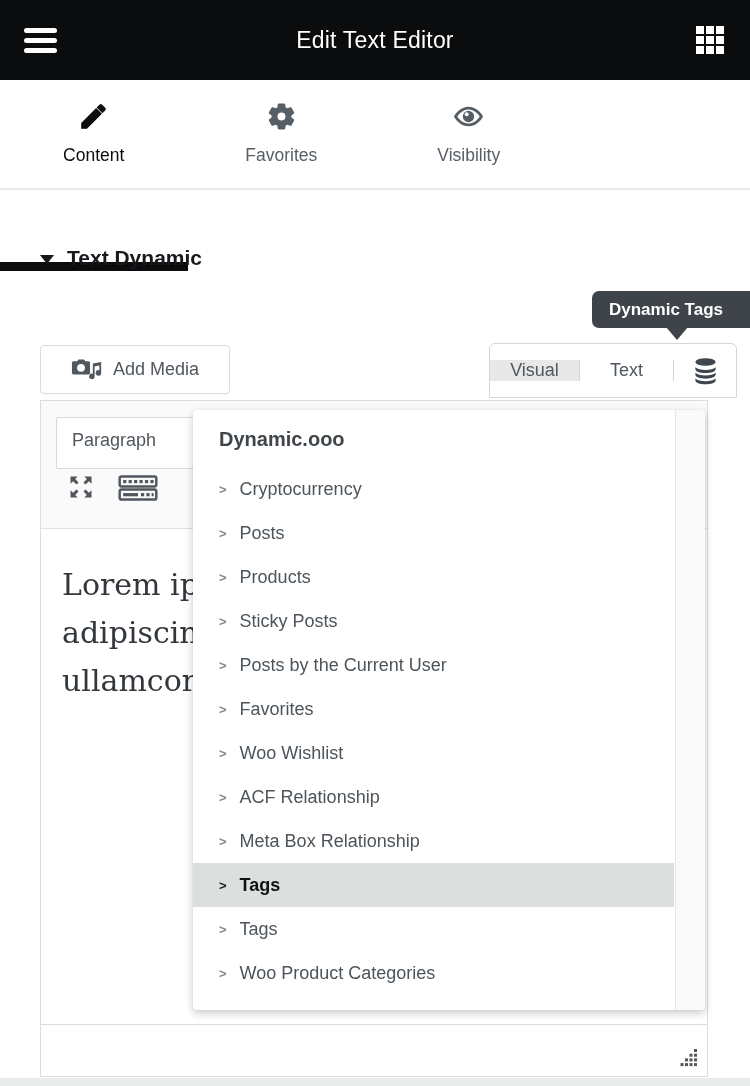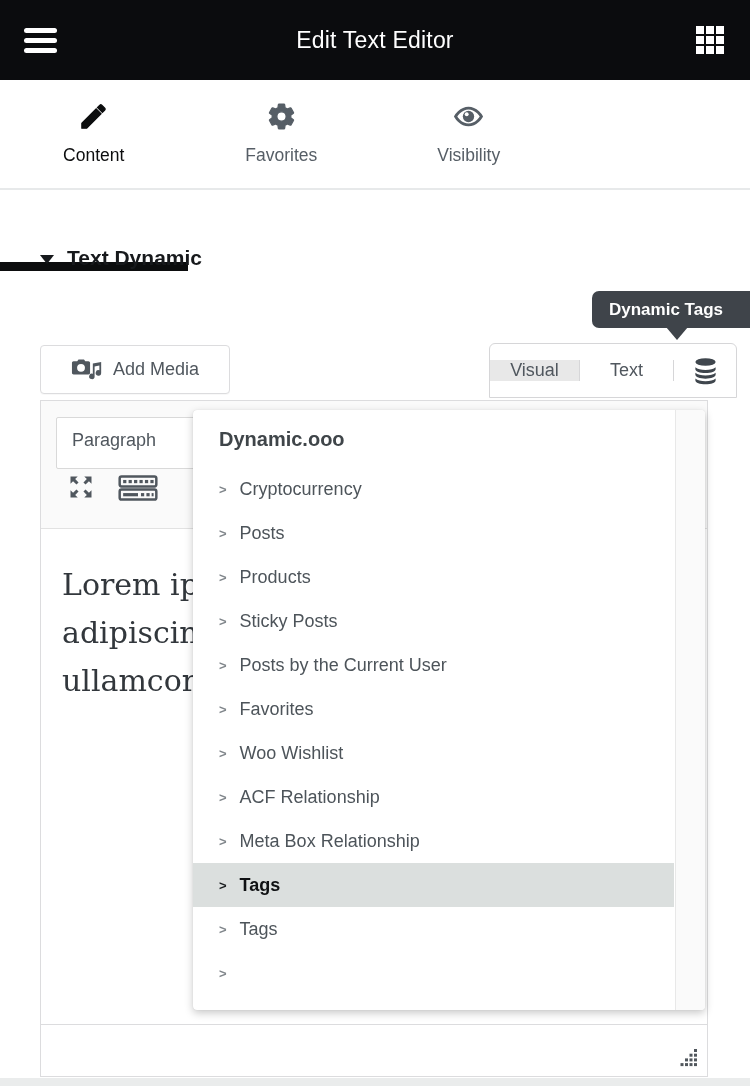--- a/index.html
+++ b/index.html
@@ -273,17 +273,18 @@
     <div class="dd-item selected">
       <span class="dd-chevron">&gt;</span>
       <span class="dd-label">Tags</span>
     </div>
     <div class="dd-item">
       <span class="dd-chevron">&gt;</span>
       <span class="dd-label">Tags</span>
     </div>
     <div class="dd-item">
       <span class="dd-chevron">&gt;</span>
+      <span class="dd-label">Woo Product Categories</span>
     </div>
   </div>
 </div>
 
 <div class="bottom-strip"></div>
 
 </body></html>

